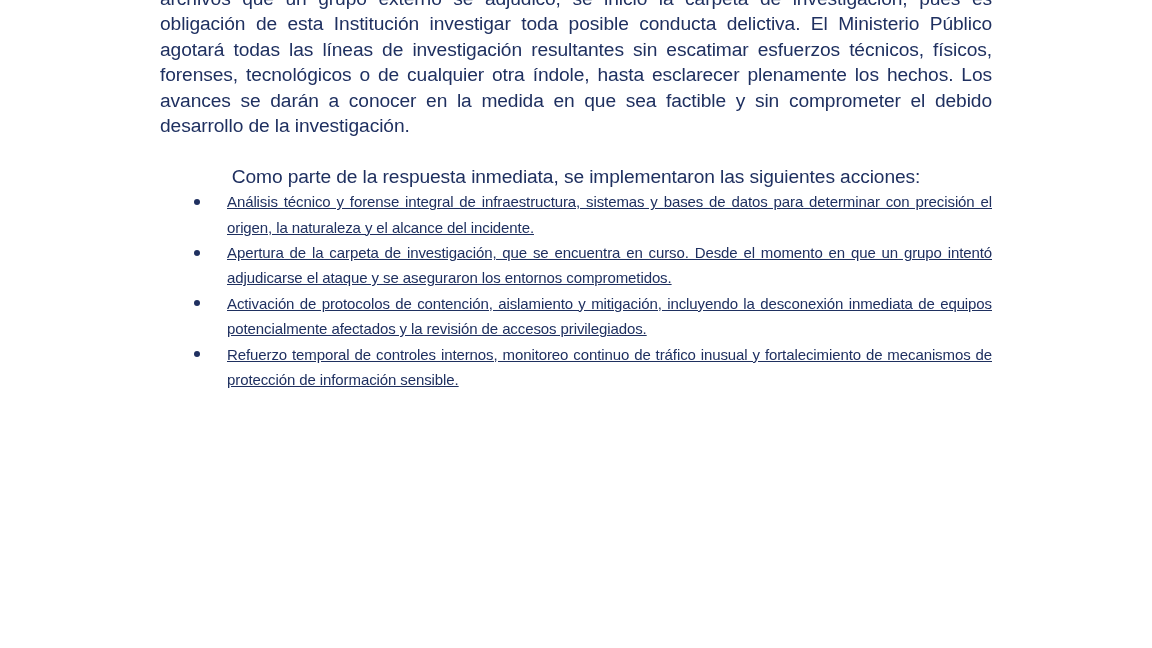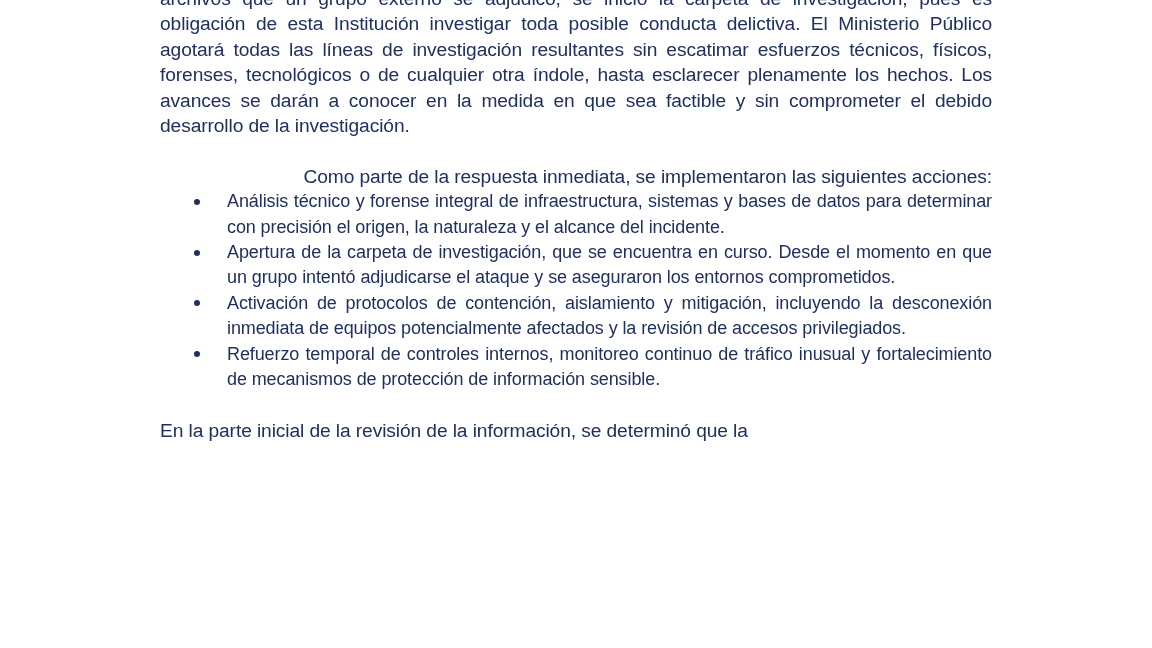--- a/index.html
+++ b/index.html
@@ -39,38 +39,39 @@
     line-height: 25.4px;
     text-align: justify;
     text-justify: inter-word;
     letter-spacing: -0.1px;
     color: #1f3060;
   }
 
   .para.intro { }
 
   .para.lead {
-    text-align: right;
+    text-align: center;
   }
 
   .bullet-list {
     margin: 0;
     padding: 0;
     list-style: none;
   }
 
   .bullet-item {
     position: relative;
     padding-left: 67px;     
-    font-size: 18px;
+    font-size: 15px;
     line-height: 25.4px;
     text-align: justify;
     text-justify: inter-word;
     letter-spacing: -0.1px;
     color: #1f3060;
+    text-decoration: underline;
   }
 
   .bullet-item .marker {
     position: absolute;
     left: 34px;             
     top: 9.5px;
     width: 6px;
     height: 6px;
     border-radius: 50%;
     background: #1f3060;
@@ -119,16 +120,15 @@
 
       <li class="bullet-item">
         <span class="marker"></span>
         <span class="btext">Refuerzo temporal de controles internos, monitoreo continuo de tráfico inusual y fortalecimiento de mecanismos de protección de información sensible.</span>
       </li>
 
     </ul>
 
     <div class="gap-sm"></div>
 
-    <p class="para tail">En la parte inicial de la revisión de la información, se determinó que la</p>
 
   </div>
 </div>
 
 </body></html>

